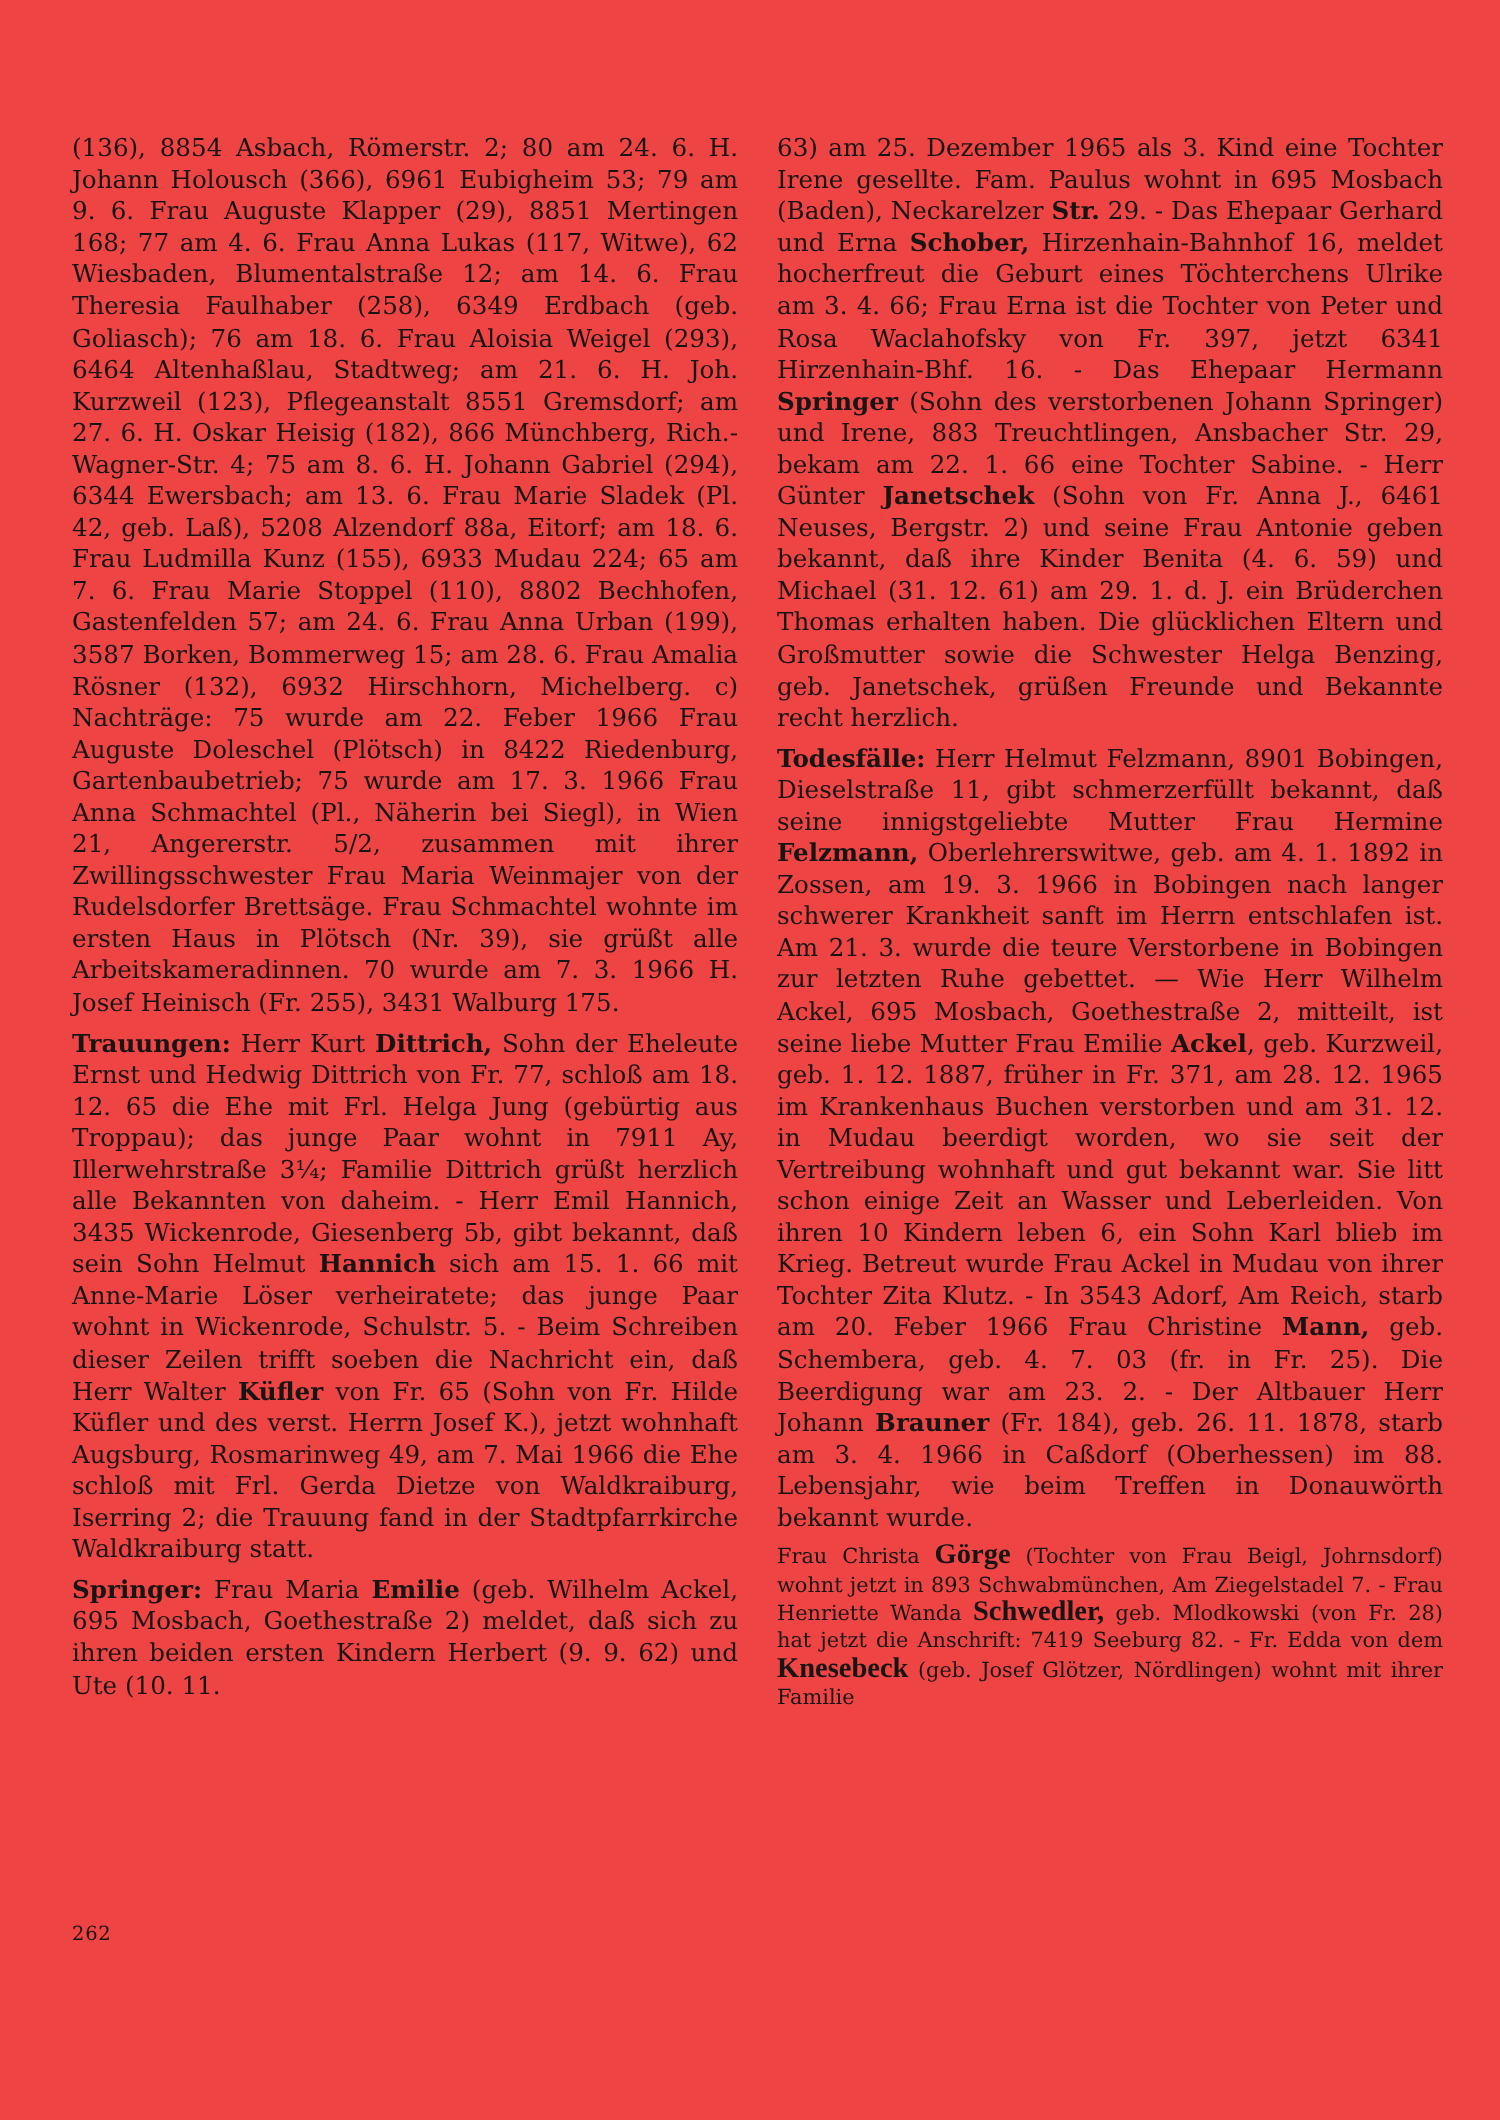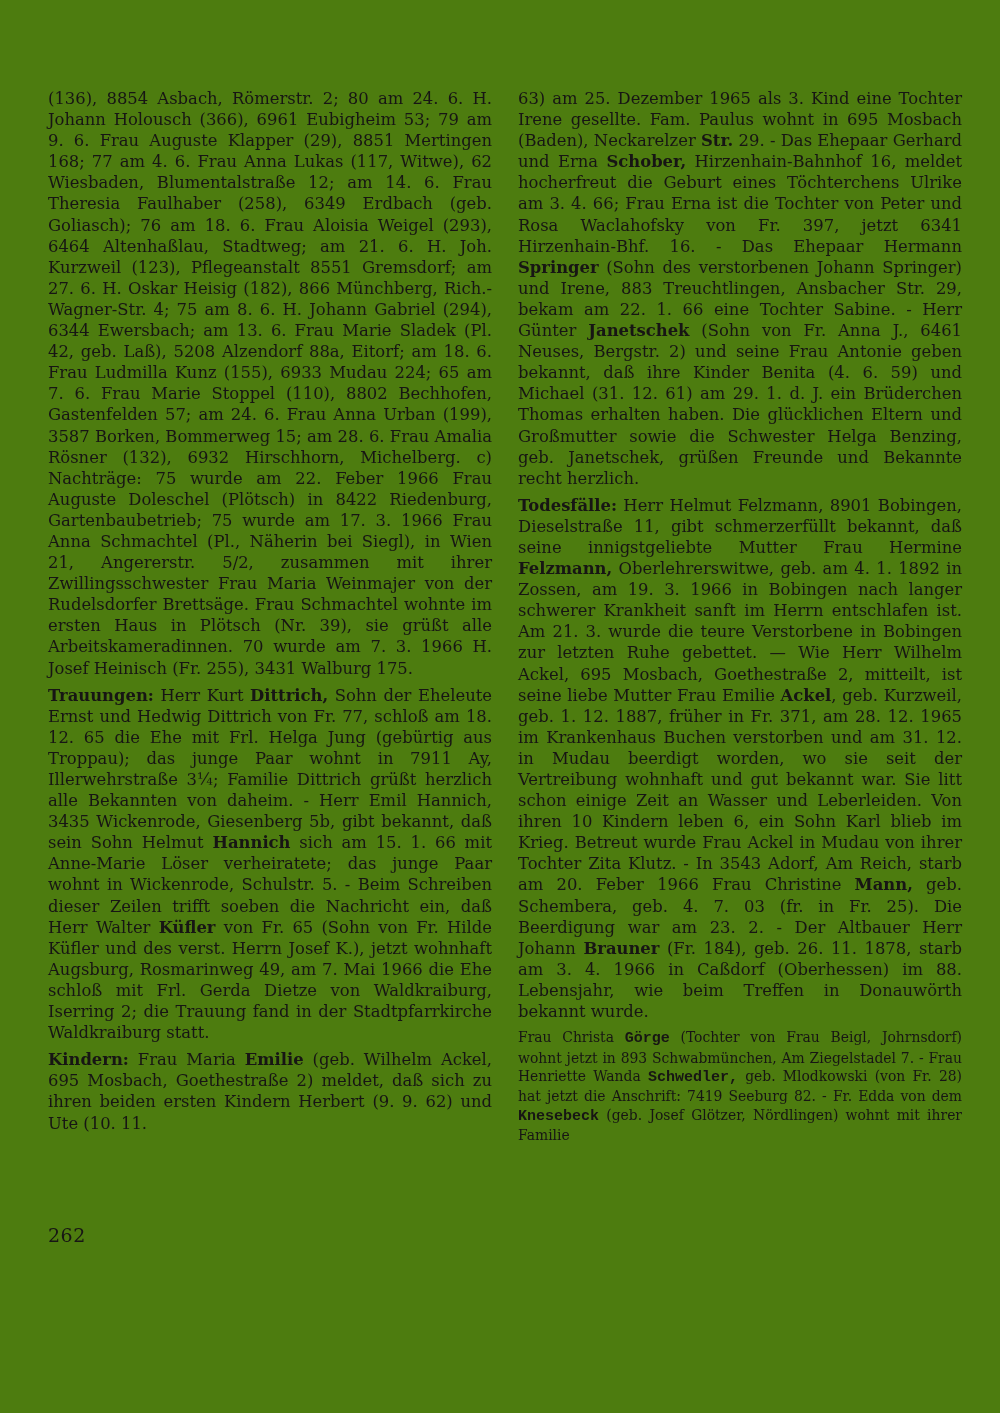--- a/index.html
+++ b/index.html
@@ -4,21 +4,21 @@
 <style>
   html, body {
     margin: 0;
     padding: 0;
     background: #ffffff;
   }
   .page {
     position: relative;
     width: 1000px;
     height: 1413px;
-    background: #4d7c0f;
+    background: #ef4444;
     color: #171514;
     font-family: "DejaVu Serif", serif;
     box-sizing: border-box;
     padding: 88px 38px 0 48px;
     overflow: hidden;
   }
   .columns {
     display: flex;
     gap: 26px;
   }
@@ -41,40 +41,40 @@
     font-weight: 700;
     font-size: 15px;
     margin: 14px 0 4px 0;
     text-align: left;
   }
   .para.small {
     font-size: 13.9px;
     line-height: 18.4px;
   }
   .para.small b {
-    font-family: Liberation Mono, monospace;
-    font-size: 15px;
+    font-family: Liberation Serif, serif;
+    font-size: 19px;
   }
   .page-number {
     position: absolute;
     left: 48px;
-    top: 1224px;
-    font-size: 19px;
+    top: 1282px;
+    font-size: 13px;
     letter-spacing: 0.5px;
   }
 </style>
 </head>
 <body>
 
 <div class="page">
   <div class="columns">
     <div class="col">
         <p class="para"><span>(136), 8854 Asbach, Römerstr. 2; 80 am 24. 6. H. Johann Holousch (366), 6961 Eubigheim 53; 79 am 9. 6. Frau Auguste Klapper (29), 8851 Mertingen 168; 77 am 4. 6. Frau Anna Lukas (117, Witwe), 62 Wiesbaden, Blumentalstraße 12; am 14. 6. Frau Theresia Faulhaber (258), 6349 Erdbach (geb. Goliasch); 76 am 18. 6. Frau Aloisia Weigel (293), 6464 Altenhaßlau, Stadtweg; am 21. 6. H. Joh. Kurzweil (123), Pflegeanstalt 8551 Gremsdorf; am 27. 6. H. Oskar Heisig (182), 866 Münchberg, Rich.-Wagner-Str. 4; 75 am 8. 6. H. Johann Gabriel (294), 6344 Ewersbach; am 13. 6. Frau Marie Sladek (Pl. 42, geb. Laß), 5208 Alzendorf 88a, Eitorf; am 18. 6. Frau Ludmilla Kunz (155), 6933 Mudau 224; 65 am 7. 6. Frau Marie Stoppel (110), 8802 Bechhofen, Gastenfelden 57; am 24. 6. Frau Anna Urban (199), 3587 Borken, Bommerweg 15; am 28. 6. Frau Amalia Rösner (132), 6932 Hirschhorn, Michelberg. c) Nachträge: 75 wurde am 22. Feber 1966 Frau Auguste Doleschel (Plötsch) in 8422 Riedenburg, Gartenbaubetrieb; 75 wurde am 17. 3. 1966 Frau Anna Schmachtel (Pl., Näherin bei Siegl), in Wien 21, Angererstr. 5/2, zusammen mit ihrer Zwillingsschwester Frau Maria Weinmajer von der Rudelsdorfer Brettsäge. Frau Schmachtel wohnte im ersten Haus in Plötsch (Nr. 39), sie grüßt alle Arbeitskameradinnen. 70 wurde am 7. 3. 1966 H. Josef Heinisch (Fr. 255), 3431 Walburg 175.</span></p>
         <p class="para"><b>Trauungen:</b><span> Herr Kurt </span><b>Dittrich,</b><span> Sohn der Eheleute Ernst und Hedwig Dittrich von Fr. 77, schloß am 18. 12. 65 die Ehe mit Frl. Helga Jung (gebürtig aus Troppau); das junge Paar wohnt in 7911 Ay, Illerwehrstraße 3¼; Familie Dittrich grüßt herzlich alle Bekannten von daheim. - Herr Emil Hannich, 3435 Wickenrode, Giesenberg 5b, gibt bekannt, daß sein Sohn Helmut </span><b>Hannich</b><span> sich am 15. 1. 66 mit Anne-Marie Löser verheiratete; das junge Paar wohnt in Wickenrode, Schulstr. 5. - Beim Schreiben dieser Zeilen trifft soeben die Nachricht ein, daß Herr Walter </span><b>Küfler</b><span> von Fr. 65 (Sohn von Fr. Hilde Küfler und des verst. Herrn Josef K.), jetzt wohnhaft Augsburg, Rosmarinweg 49, am 7. Mai 1966 die Ehe schloß mit Frl. Gerda Dietze von Waldkraiburg, Iserring 2; die Trauung fand in der Stadtpfarrkirche Waldkraiburg statt.</span></p>
-        <p class="para"><b>Kindern:</b><span> Frau Maria </span><b>Emilie</b><span> (geb. Wilhelm Ackel, 695 Mosbach, Goethestraße 2) meldet, daß sich zu ihren beiden ersten Kindern Herbert (9. 9. 62) und Ute (10. 11.</span></p>
+        <p class="para"><b>Springer:</b><span> Frau Maria </span><b>Emilie</b><span> (geb. Wilhelm Ackel, 695 Mosbach, Goethestraße 2) meldet, daß sich zu ihren beiden ersten Kindern Herbert (9. 9. 62) und Ute (10. 11.</span></p>
       </div>
     <div class="col">
         <p class="para"><span>63) am 25. Dezember 1965 als 3. Kind eine Tochter Irene gesellte. Fam. Paulus wohnt in 695 Mosbach (Baden), Neckarelzer </span><b>Str.</b><span> 29. - Das Ehepaar Gerhard und Erna </span><b>Schober,</b><span> Hirzenhain-Bahnhof 16, meldet hocherfreut die Geburt eines Töchterchens Ulrike am 3. 4. 66; Frau Erna ist die Tochter von Peter und Rosa Waclahofsky von Fr. 397, jetzt 6341 Hirzenhain-Bhf. 16. - Das Ehepaar Hermann </span><b>Springer</b><span> (Sohn des verstorbenen Johann Springer) und Irene, 883 Treuchtlingen, Ansbacher Str. 29, bekam am 22. 1. 66 eine Tochter Sabine. - Herr Günter </span><b>Janetschek</b><span> (Sohn von Fr. Anna J., 6461 Neuses, Bergstr. 2) und seine Frau Antonie geben bekannt, daß ihre Kinder Benita (4. 6. 59) und Michael (31. 12. 61) am 29. 1. d. J. ein Brüderchen Thomas erhalten haben. Die glücklichen Eltern und Großmutter sowie die Schwester Helga Benzing, geb. Janetschek, grüßen Freunde und Bekannte recht herzlich.</span></p>
         <p class="para"><b>Todesfälle:</b><span> Herr Helmut Felzmann, 8901 Bobingen, Dieselstraße 11, gibt schmerzerfüllt bekannt, daß seine innigstgeliebte Mutter Frau Hermine </span><b>Felzmann,</b><span> Oberlehrerswitwe, geb. am 4. 1. 1892 in Zossen, am 19. 3. 1966 in Bobingen nach langer schwerer Krankheit sanft im Herrn entschlafen ist. Am 21. 3. wurde die teure Verstorbene in Bobingen zur letzten Ruhe gebettet. — Wie Herr Wilhelm Ackel, 695 Mosbach, Goethestraße 2, mitteilt, ist seine liebe Mutter Frau Emilie </span><b>Ackel</b><span>, geb. Kurzweil, geb. 1. 12. 1887, früher in Fr. 371, am 28. 12. 1965 im Krankenhaus Buchen verstorben und am 31. 12. in Mudau beerdigt worden, wo sie seit der Vertreibung wohnhaft und gut bekannt war. Sie litt schon einige Zeit an Wasser und Leberleiden. Von ihren 10 Kindern leben 6, ein Sohn Karl blieb im Krieg. Betreut wurde Frau Ackel in Mudau von ihrer Tochter Zita Klutz. - In 3543 Adorf, Am Reich, starb am 20. Feber 1966 Frau Christine </span><b>Mann,</b><span> geb. Schembera, geb. 4. 7. 03 (fr. in Fr. 25). Die Beerdigung war am 23. 2. - Der Altbauer Herr Johann </span><b>Brauner</b><span> (Fr. 184), geb. 26. 11. 1878, starb am 3. 4. 1966 in Caßdorf (Oberhessen) im 88. Lebensjahr, wie beim Treffen in Donauwörth bekannt wurde.</span></p>
         <p class="para small"><span>Frau Christa </span><b>Görge</b><span> (Tochter von Frau Beigl, Johrnsdorf) wohnt jetzt in 893 Schwabmünchen, Am Ziegelstadel 7. - Frau Henriette Wanda </span><b>Schwedler,</b><span> geb. Mlodkowski (von Fr. 28) hat jetzt die Anschrift: 7419 Seeburg 82. - Fr. Edda von dem </span><b>Knesebeck</b><span> (geb. Josef Glötzer, Nördlingen) wohnt mit ihrer Familie</span></p>
       </div>
   </div>
   <div class="page-number">262</div>
 </div>
 

